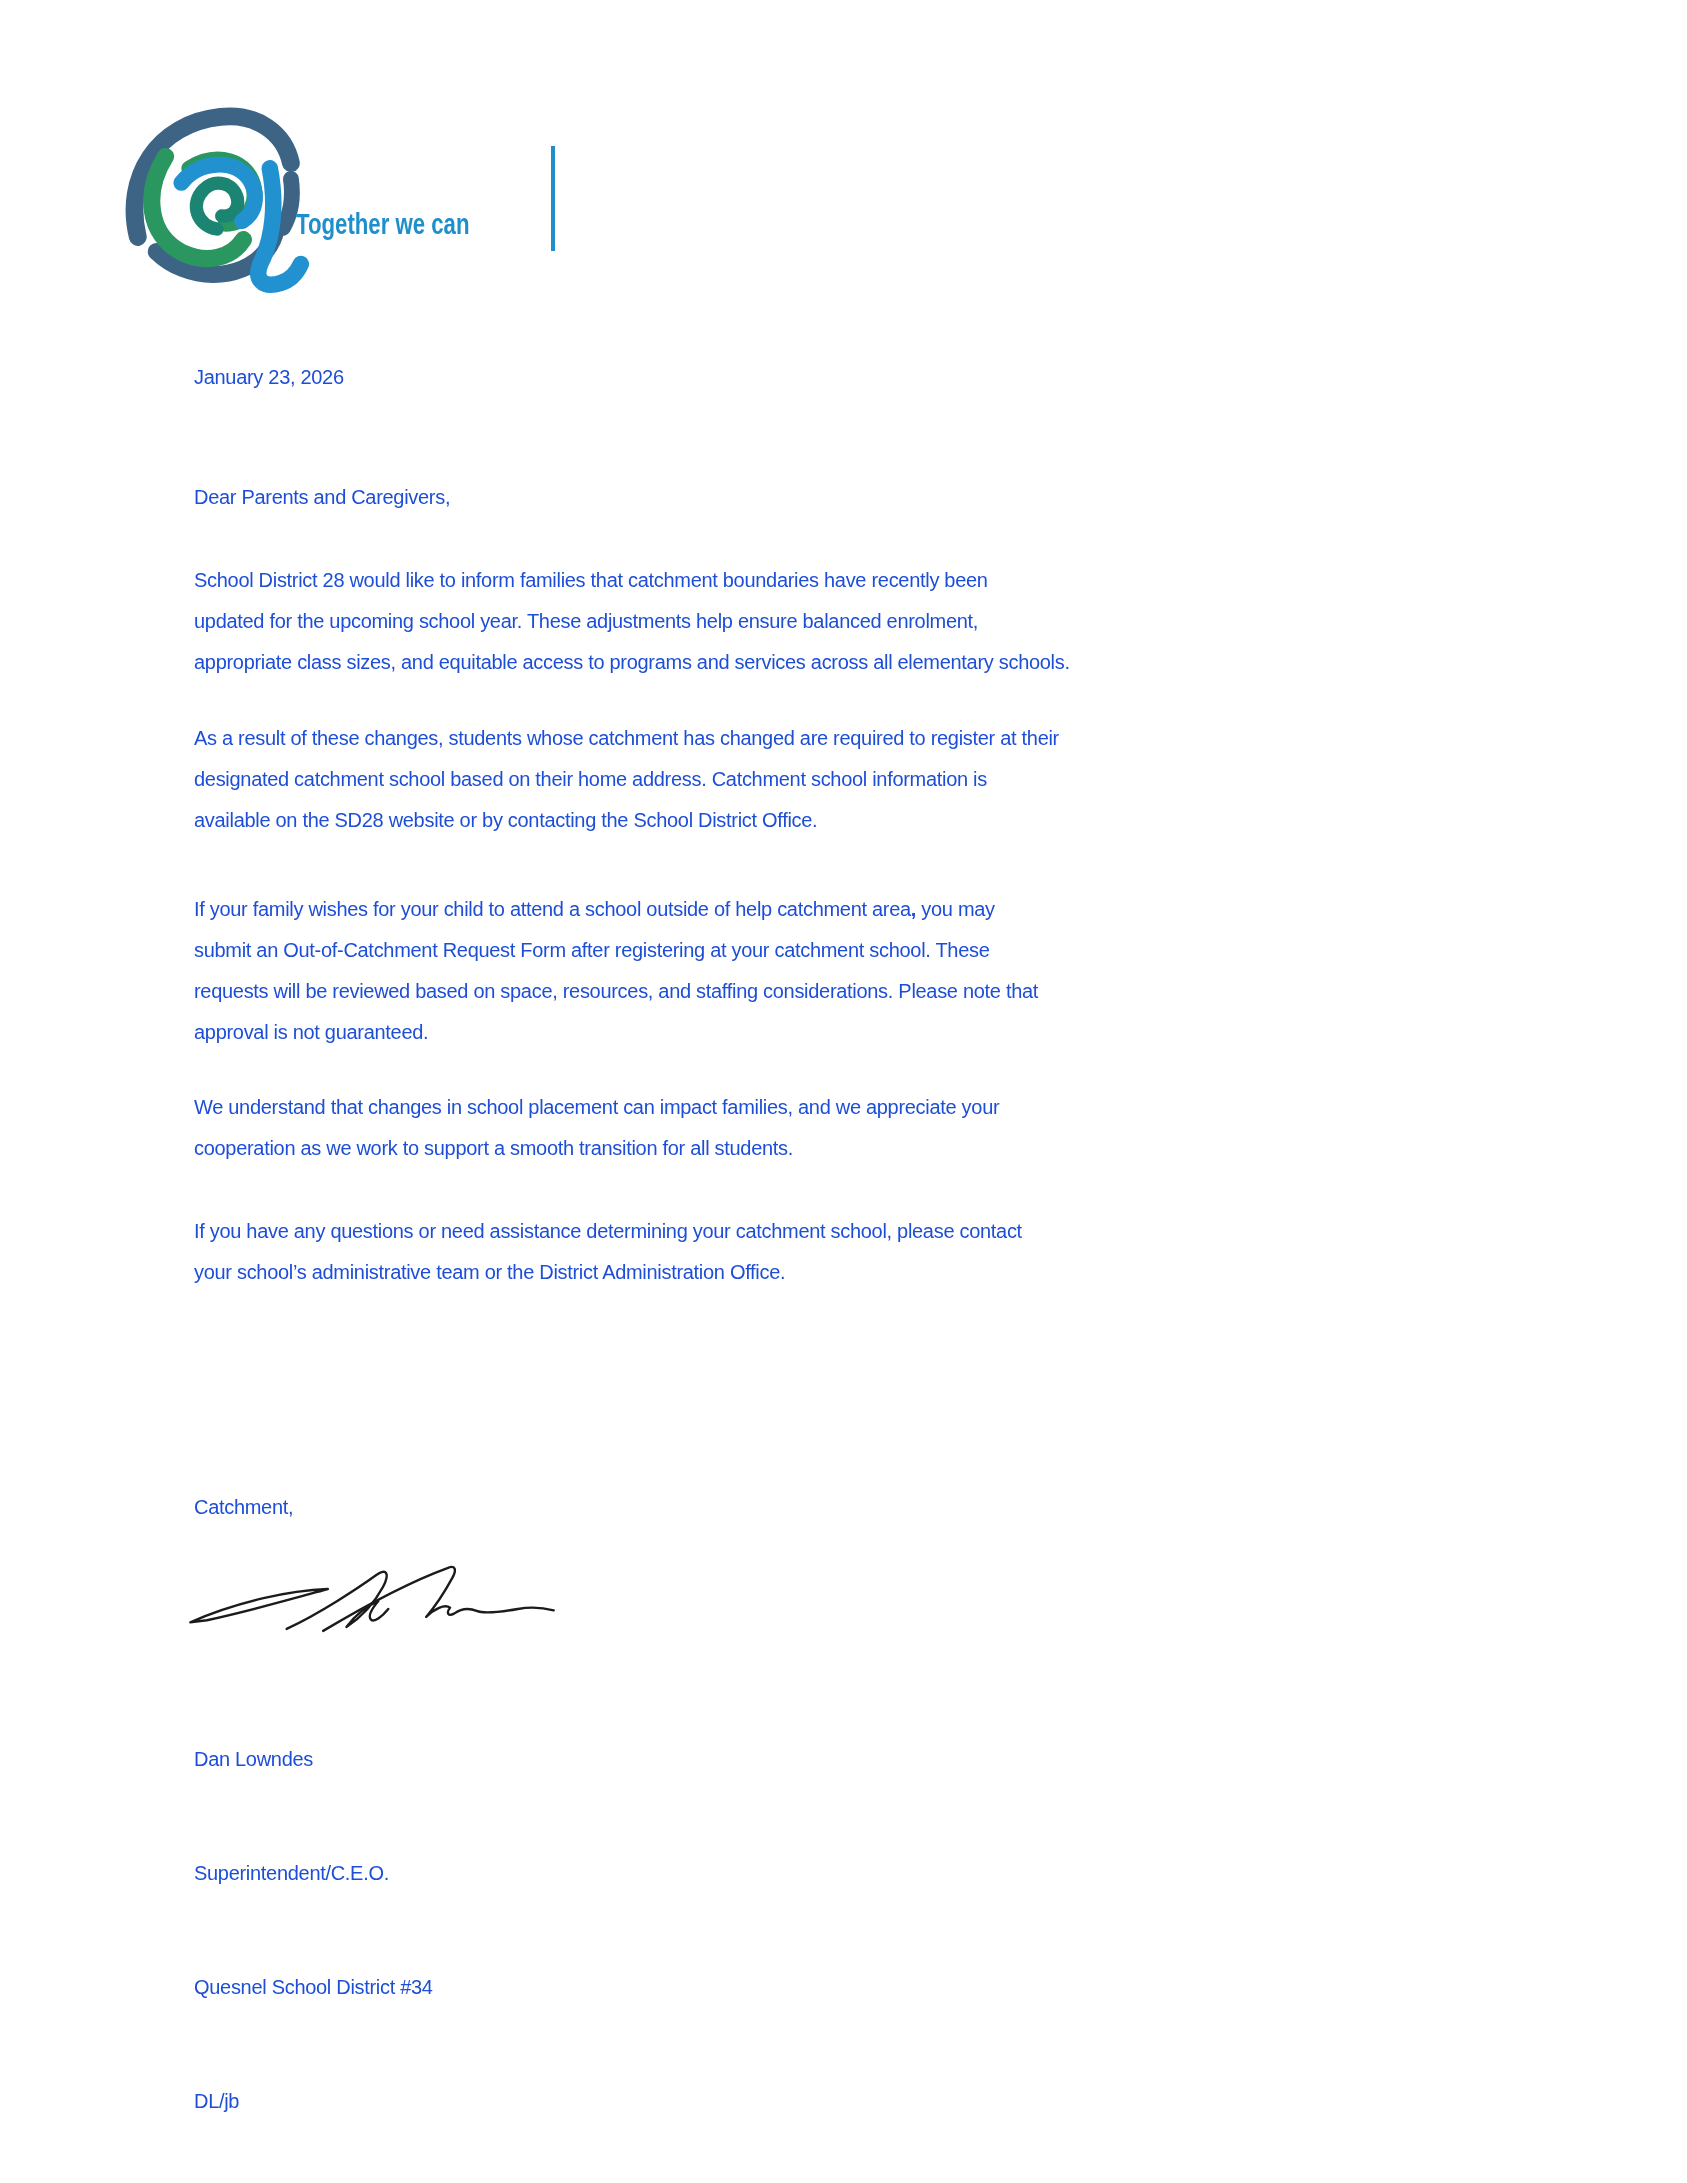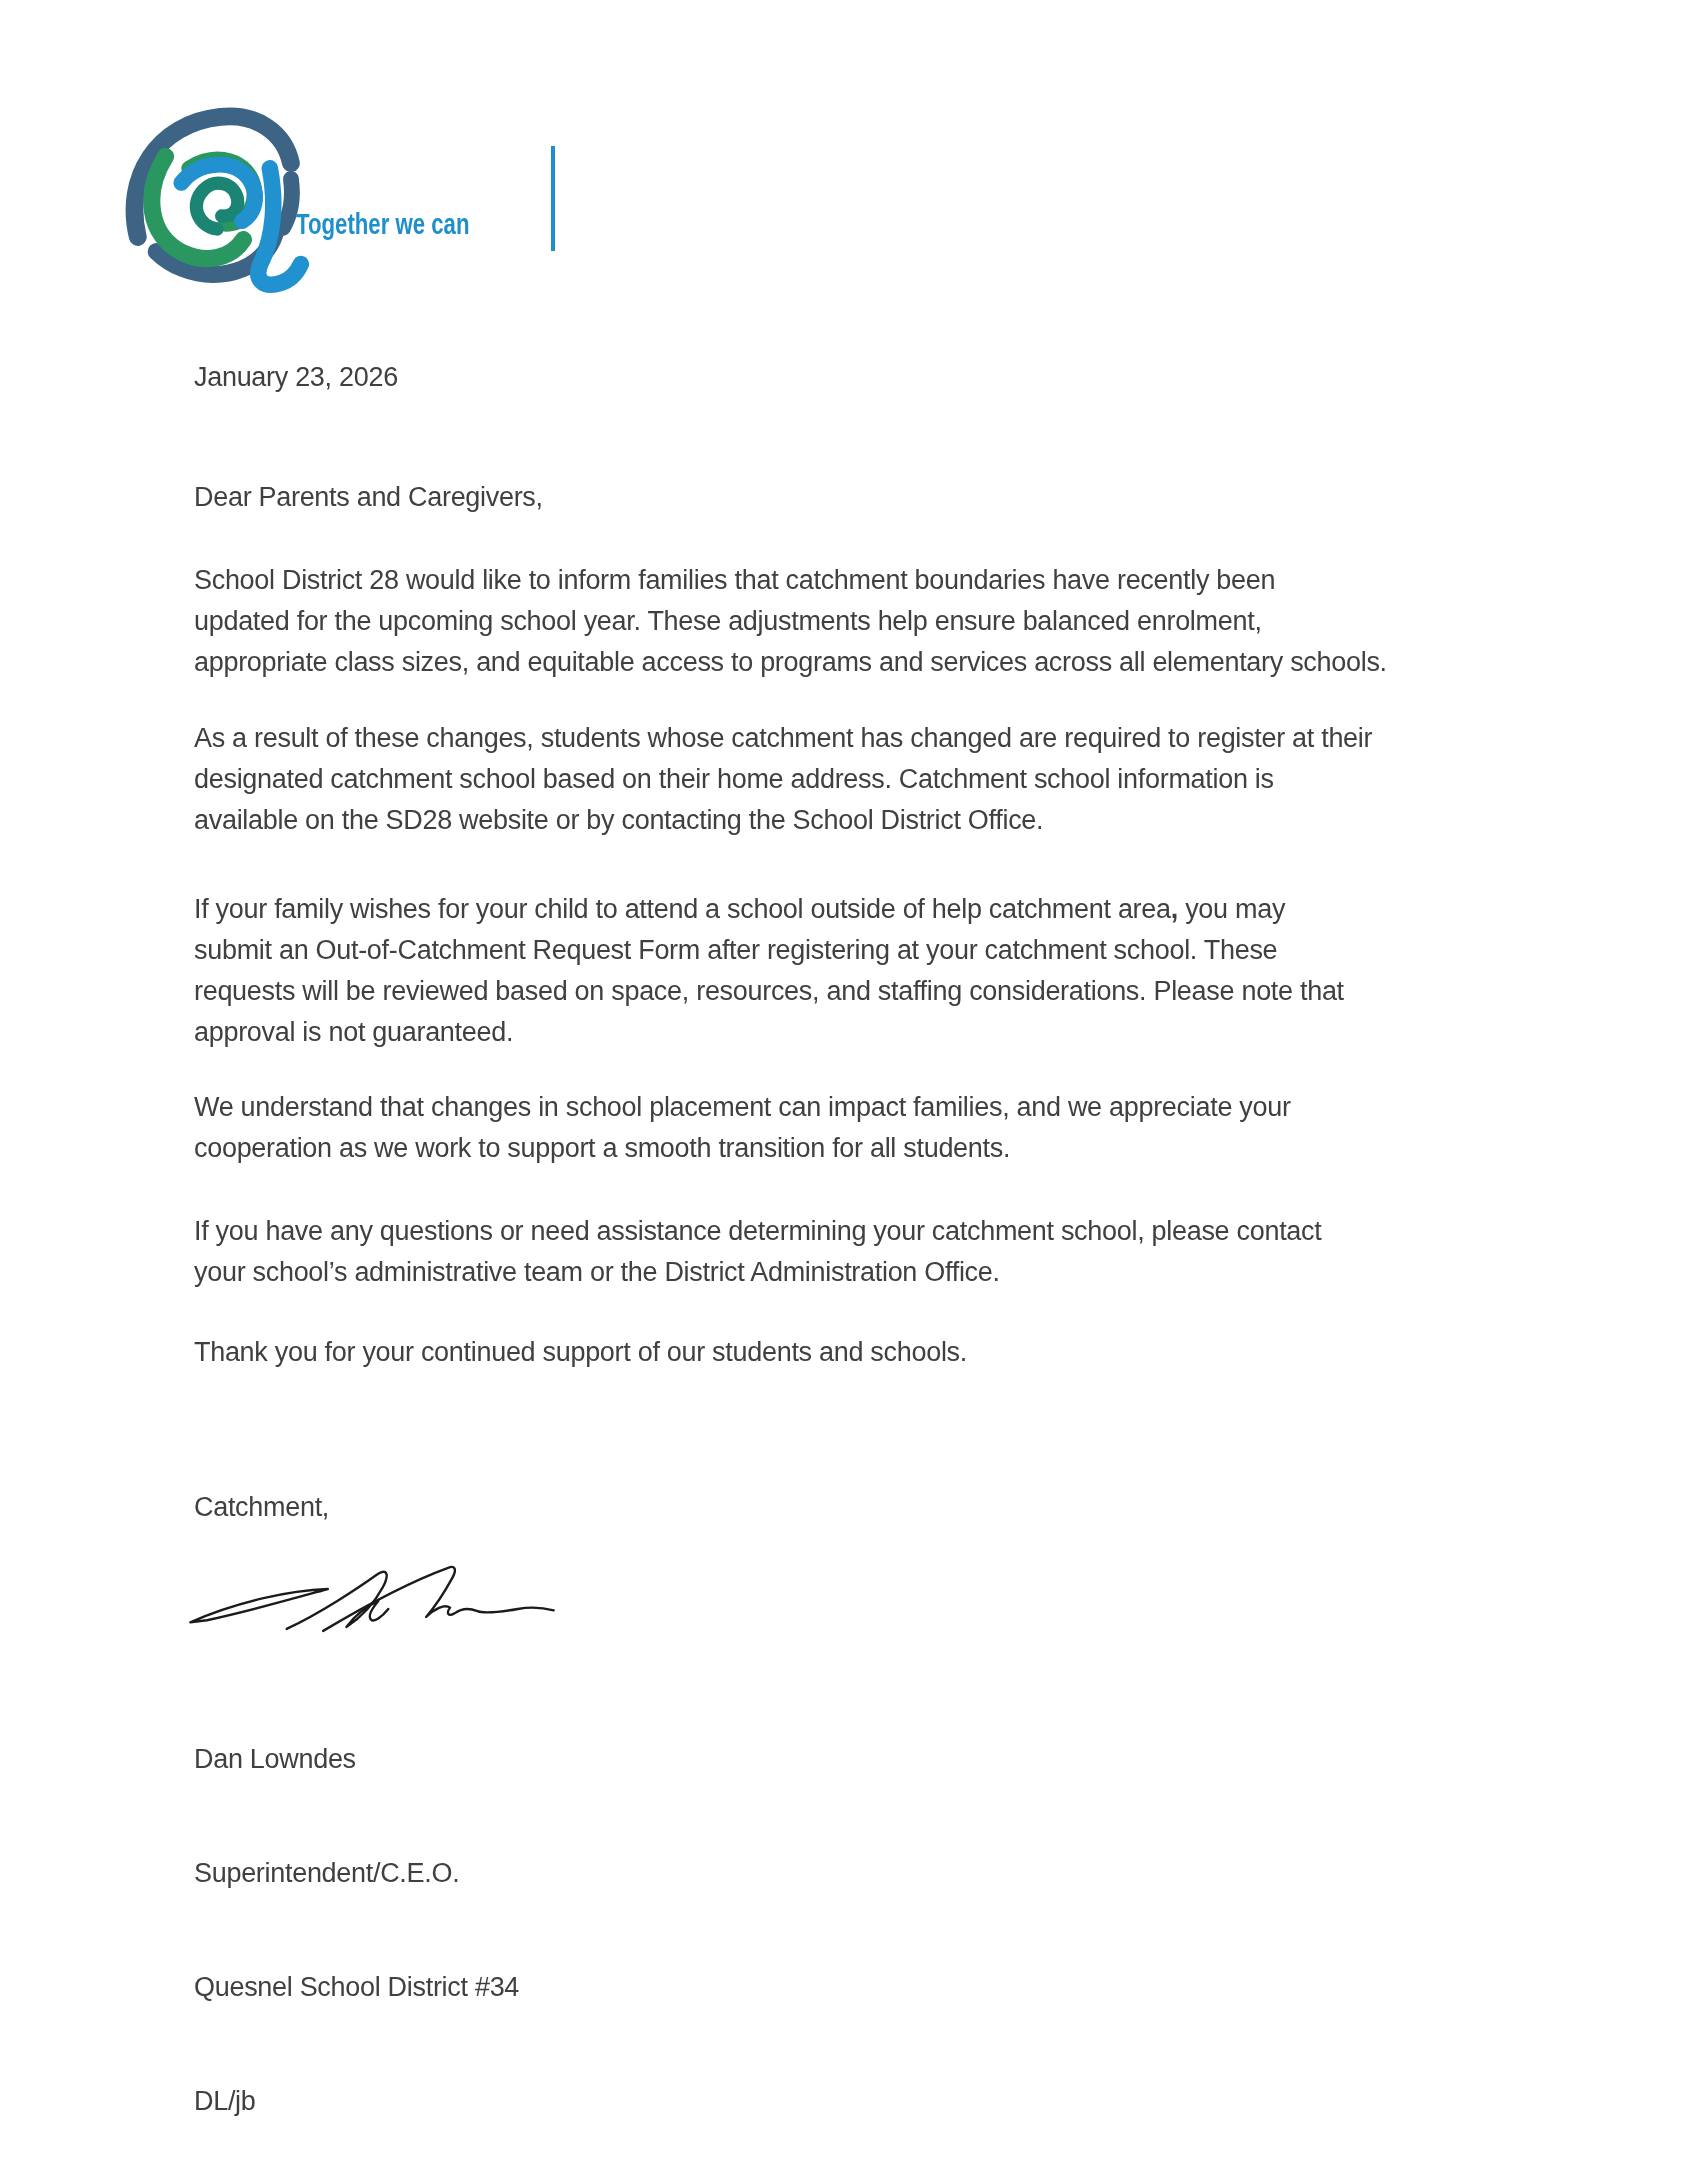--- a/index.html
+++ b/index.html
@@ -36,22 +36,22 @@
     font-size:28px;font-weight:bold;color:var(--slate-blue,#46708F);
     line-height:35px;white-space:nowrap;
   }
   .contact .lbl{color:var(--bright-blue,#1E8FCB);}
   .contact .seg{margin-right:17px;}
   .contact .web{color:var(--bright-blue,#1E8FCB);margin-left:14.6px;}
 
   
   .bodytext{
     position:absolute;left:194px;
-    font-size:27px;line-height:41px;letter-spacing:-0.3px;
-    white-space:pre;color:#404040;
+    font-size:20px;line-height:41px;letter-spacing:-0.3px;
+    white-space:pre;color:#1d4ed8;
   }
   .sigline{line-height:38px;}
   .bold-comma{font-weight:bold;}
 
   .signature-svg{position:absolute;left:187px;top:1558px;width:372px;height:78px;}
 </style>
 </head>
 <body>
 
 <div class="page">
@@ -94,21 +94,20 @@
 
   <div class="bodytext" style="top:889px"><span>If your family wishes for your child to attend a school outside of help catchment area</span><span class="bold-comma">,</span><span> you may
 submit an Out-of-Catchment Request Form after registering at your catchment school. These
 requests will be reviewed based on space, resources, and staffing considerations. Please note that
 approval is not guaranteed.</span></div>
 
   <div class="bodytext" style="top:1211px">If you have any questions or need assistance determining your catchment school, please contact
 your school’s administrative team or the District Administration Office.</div>
   <div class="bodytext" style="top:1087px">We understand that changes in school placement can impact families, and we appreciate your
 cooperation as we work to support a smooth transition for all students.</div>
-  <div class="bodytext" style="top:1332px">Thank you for your continued support of our students and schools.</div>
 
   <div class="bodytext" style="top:1487px">Catchment,</div>
 
   <svg class="signature-svg" viewBox="0 0 560 110" aria-hidden="true">
     <g fill="none" stroke="#1b1b1b" stroke-width="3.6" stroke-linecap="round" stroke-linejoin="round">
       <path d="M5,93 C75,62 155,45 212,43 C165,56 95,76 30,90 Z"></path>
       <path d="M150,103 C200,80 260,40 285,22 C300,11 306,19 295,40 C282,64 262,86 240,100 C252,84 270,69 288,61 C278,73 272,84 277,89 C282,94 294,84 303,73"></path>
       <path d="M205,106 C260,73 330,34 393,11 C403,7 407,13 399,27 C387,49 372,71 360,85 C372,73 388,65 396,71 C390,79 393,85 402,80 C412,73 424,71 436,76 C446,80 470,78 498,73 C515,70 536,71 552,75"></path>
     </g>
   </svg>

